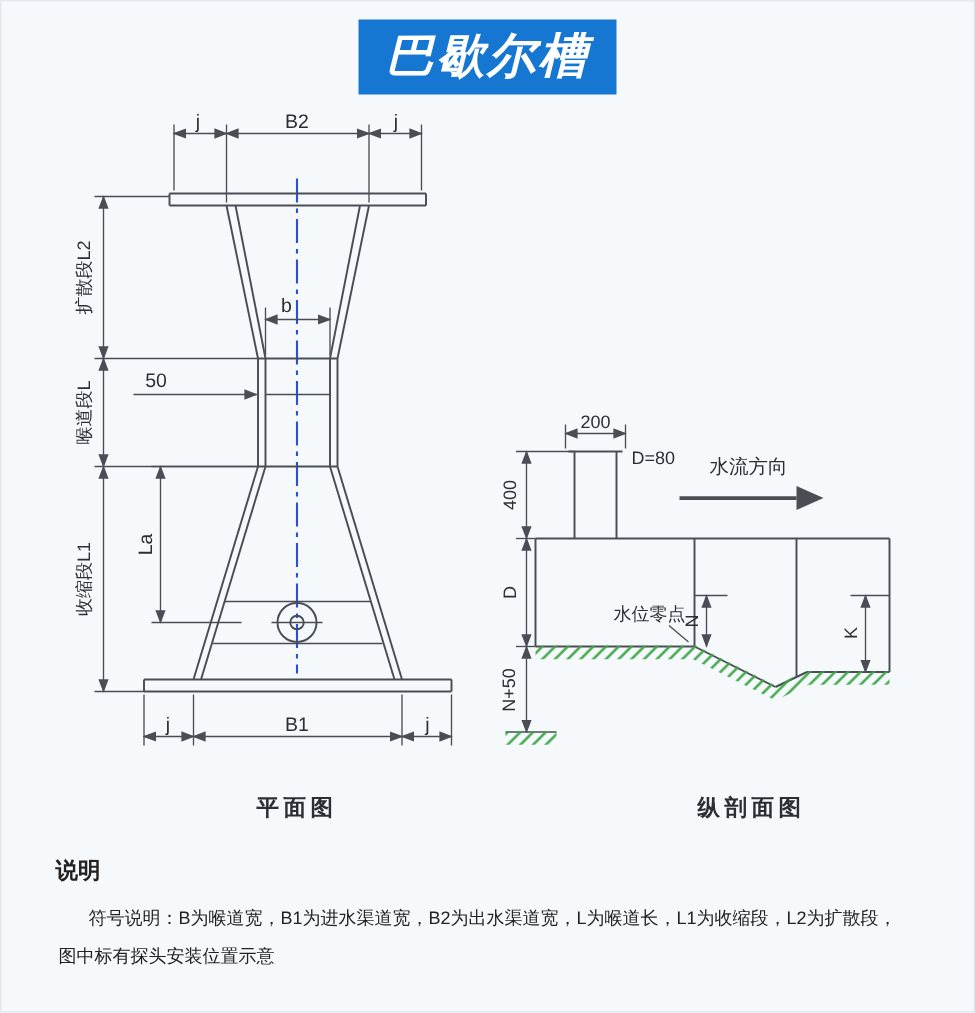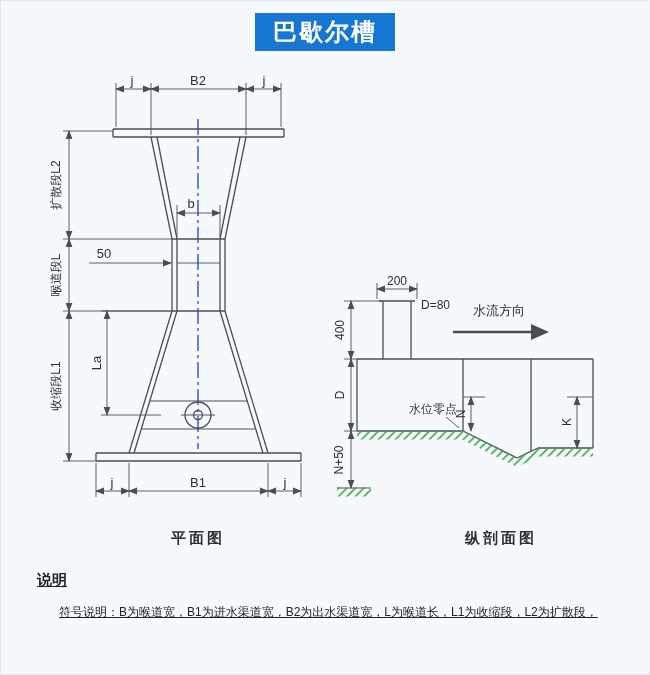--- a/index.html
+++ b/index.html
@@ -5,23 +5,23 @@
   :root{
     --banner:#1677d2;
     --line:#4a4e54;
     --centerline:#2b4fd7;
     --hatch:#3aa544;
   }
   *{box-sizing:border-box;margin:0;padding:0;}
   body{width:650px;height:675px;background:#eef2f6;font-family:"Liberation Sans",sans-serif;}
   .page{position:relative;width:650px;height:675px;background:#f6f9fc;border:1px solid #e3e8ee;overflow:hidden;}
   .banner{position:absolute;top:12px;left:50%;transform:translateX(-50%);background:var(--banner);color:#fff;
-          font-size:24px;font-weight:bold;padding:3px 18px;letter-spacing:2px;white-space:nowrap;}
+          font-size:32px;font-weight:bold;padding:3px 18px;letter-spacing:2px;white-space:nowrap;font-style:italic;}
   svg.drawing{position:absolute;top:0;left:0;}
-  .notes{position:absolute;left:0;top:560px;width:650px;color:#222;text-decoration:underline;}
+  .notes{position:absolute;left:0;top:560px;width:650px;color:#222;}
   .notes h3{font-size:15px;font-weight:bold;margin:10px 0 12px 36px;}
   .notes p{font-size:12px;line-height:21px;margin:4px 10px 0 38px;white-space:nowrap;}
   .notes p.indent{margin-left:58px;}
 
   
   .s{stroke:var(--line);stroke-width:1;fill:none;}
   .s2{stroke:var(--line);stroke-width:1.3;fill:none;}
   .dim{stroke:var(--line);stroke-width:0.9;fill:none;}
   .cl{stroke:var(--centerline);stroke-width:1.4;fill:none;stroke-dasharray:16 4 3 4;}
   .hatchline{stroke:url(#hatchPat);stroke-width:9;fill:none;}
@@ -237,15 +237,16 @@
         <polygon points="530,323 548,331 530,339" class="arrow"></polygon>
       </g>
 
       <text class="caption" x="500" y="542" text-anchor="middle">纵剖面图</text>
     </g>
   </svg>
 
   <div class="notes">
     <h3>说明</h3>
     <p class="indent">符号说明：B为喉道宽，B1为进水渠道宽，B2为出水渠道宽，L为喉道长，L1为收缩段，L2为扩散段，</p>
+    <p>图中标有探头安装位置示意</p>
   </div>
 
 </div>
 
 </body></html>

